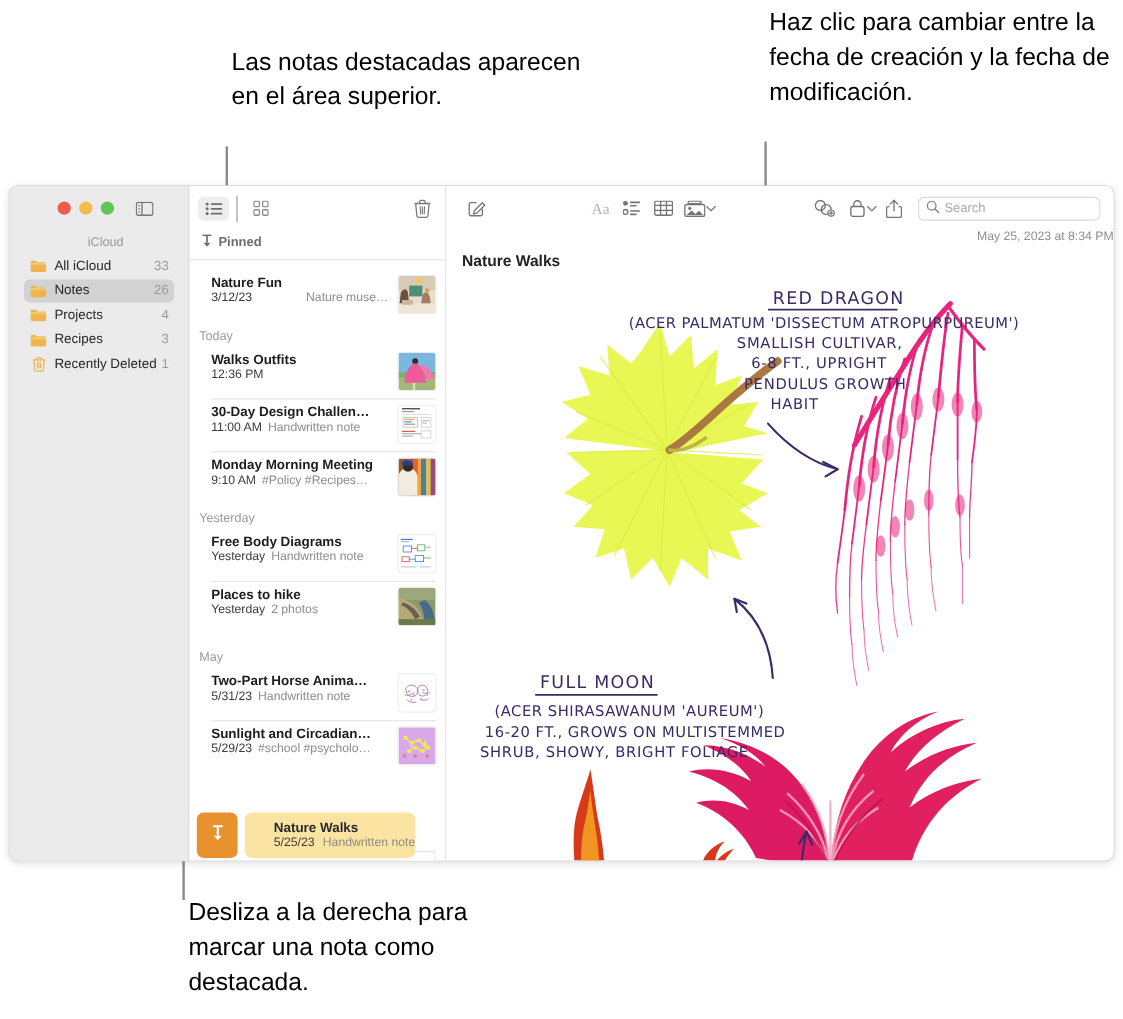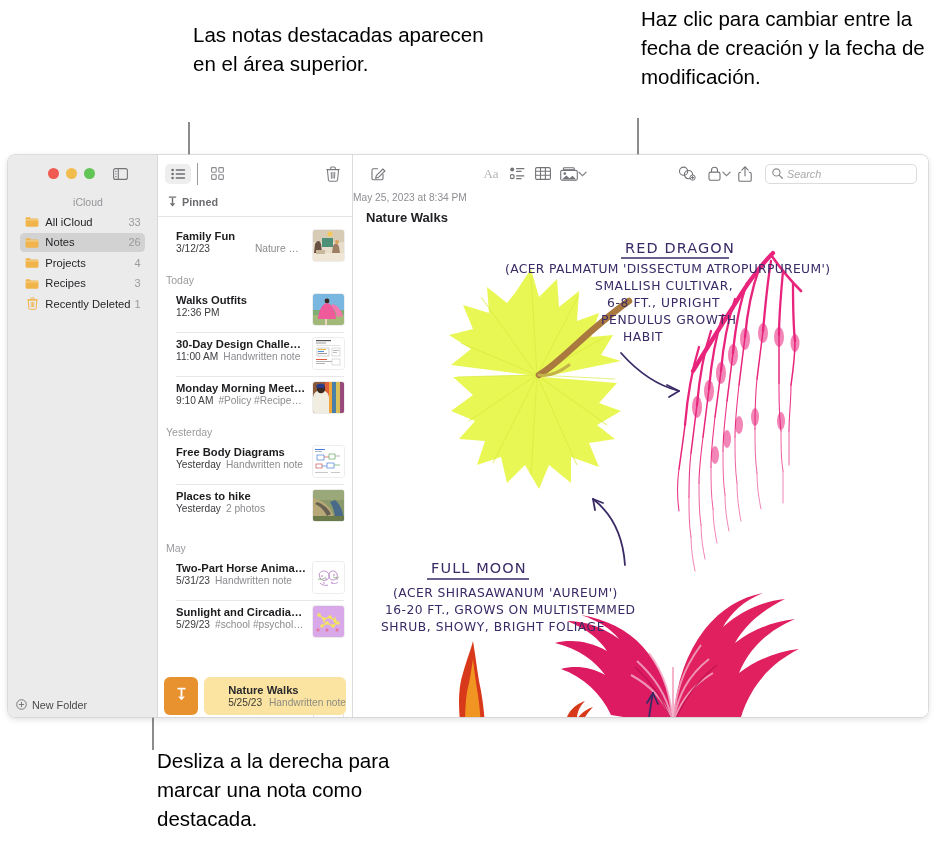--- a/index.html
+++ b/index.html
@@ -105,21 +105,21 @@
     height: 25px;
     display: flex;
     align-items: center;
     padding-left: 8px;
     gap: 5px;
   }
   .new-folder-label { font-size: 10.8px; color: #4a4a4e; }
 
   
   #notes-col {
-    width: 195px;
+    width: 214px;
     background: #ffffff;
     border-right: 0.7px solid #dcdcdc;
     display: flex;
     flex-direction: column;
     position: relative;
   }
   .notes-toolbar {
     height: 37px;
     display: flex;
     align-items: center;
@@ -256,36 +256,36 @@
     justify-content: space-between;
   }
   .tb-icon {
     width: 26px; height: 22px;
     display: flex; align-items: center; justify-content: center;
     color: #737378;
   }
   .tb-icon.dim { color: #b4b4b8; }
   .tb-chev { margin-left: -4px; color: #88888d; font-size: 9px; }
   .tb-group-center { display: flex; align-items: center; margin-left: auto; }
-  .tb-group-right { display: flex; align-items: center; margin-left: auto; gap: 1px; font-style: italic; }
+  .tb-group-right { display: flex; align-items: center; margin-left: auto; gap: 1px; }
   .search-box {
     width: 152px; height: 20px;
     border: 0.8px solid #dcdcdc;
     border-radius: 5px;
     display: flex;
     align-items: center;
     padding: 0 6px;
     gap: 4px;
     margin-left: 6px;
     background: #ffffff;
   }
   .search-placeholder { font-size: 10.8px; color: #a8a8ac; }
 
   .detail-date {
-    text-align: left;
+    text-align: right;
     font-size: 10.2px;
     color: #8e8e93;
     padding-bottom: 7px;
   }
   .detail-title {
     font-size: 13px;
     font-weight: 700;
     color: #222226;
     padding: 0 0 0 13px;
   }
@@ -297,21 +297,21 @@
   .canvas-wrap svg { position: absolute; left: 0; top: 0; }
 
   .hw {
     font-family: "DejaVu Sans", sans-serif;
     fill: #3a2a66;
   }
 </style>
 </head>
 <body>
 
-<div class="callout" style="left:193px; top:20px; width:300px;">
+<div class="callout" style="left:193px; top:37px; width:300px;">
   <span>Las notas destacadas aparecen en el área superior.</span>
 </div>
 <div class="callout-line" style="left:188px; top:122px; height:40px;"></div>
 
 <div class="callout" style="left:641px; top:4px; width:295px;">
   <span>Haz clic para cambiar entre la fecha de creación y la fecha de modificación.</span>
 </div>
 <div class="callout-line" style="left:637px; top:118px; height:84px;"></div>
 
 <div class="callout" style="left:157px; top:746px; width:290px;">
@@ -392,30 +392,20 @@
               <line x1="4.1" y1="4.9" x2="4.3" y2="10.1" stroke="#f0b44a" stroke-width="0.85"></line>
               <line x1="5.5" y1="4.9" x2="5.5" y2="10.1" stroke="#f0b44a" stroke-width="0.85"></line>
               <line x1="6.9" y1="4.9" x2="6.7" y2="10.1" stroke="#f0b44a" stroke-width="0.85"></line>
             </svg>
           </span>
           <span class="folder-name">Recently Deleted</span>
           <span class="folder-count">1</span>
         </div>
       </div>
 
-    <div class="new-folder-bar">
-      <span>
-        <svg width="11" height="11" viewBox="0 0 11 11">
-          <circle cx="5.5" cy="5.5" r="4.8" fill="none" stroke="#6e6e72" stroke-width="0.9"></circle>
-          <line x1="5.5" y1="2.9" x2="5.5" y2="8.1" stroke="#6e6e72" stroke-width="0.9"></line>
-          <line x1="2.9" y1="5.5" x2="8.1" y2="5.5" stroke="#6e6e72" stroke-width="0.9"></line>
-        </svg>
-      </span>
-      <span class="new-folder-label">New Folder</span>
-    </div>
   </div>
 
   <div id="notes-col">
     <div class="notes-toolbar">
       <div class="seg-btn active">
         <svg width="15" height="12" viewBox="0 0 15 12">
           <circle cx="1.6" cy="2" r="1.3" fill="#6d6d72"></circle>
           <circle cx="1.6" cy="6" r="1.3" fill="#6d6d72"></circle>
           <circle cx="1.6" cy="10" r="1.3" fill="#6d6d72"></circle>
           <rect x="4.6" y="1.3" width="9.6" height="1.5" rx="0.7" fill="#6d6d72"></rect>
@@ -453,21 +443,21 @@
         </svg>
       </span>
       <span class="pinned-header-label">Pinned</span>
     </div>
 
     <div class="notes-scroll">
       <div id="notes-groups">
           <div style="height: 7px;"></div>
           <div class="note-row">
             <div class="note-text">
-              <div class="note-title">Family Fun</div>
+              <div class="note-title">Nature Fun</div>
               <div class="note-meta"><span class="dt">3/12/23</span><span style="margin-left:5px;padding-left:40px;">Nature museum</span></div>
             </div>
             <div class="note-thumb">
               <svg width="31" height="31" viewBox="0 0 31 31">
                 <rect width="31" height="31" fill="#e8dccb"></rect>
                 <rect x="0" y="0" width="31" height="12" fill="#d8cbb6"></rect>
                 <circle cx="17" cy="4" r="2.6" fill="#f2c85a"></circle>
                 <rect x="9" y="8" width="11" height="9" fill="#4d8f78"></rect>
                 <path d="M2 14c2-4 5-4 6 0l1 9H1z" fill="#6a5242"></path>
                 <path d="M20 16c2-4 5-3 6 1l1 6h-8z" fill="#9f7f63"></path>

